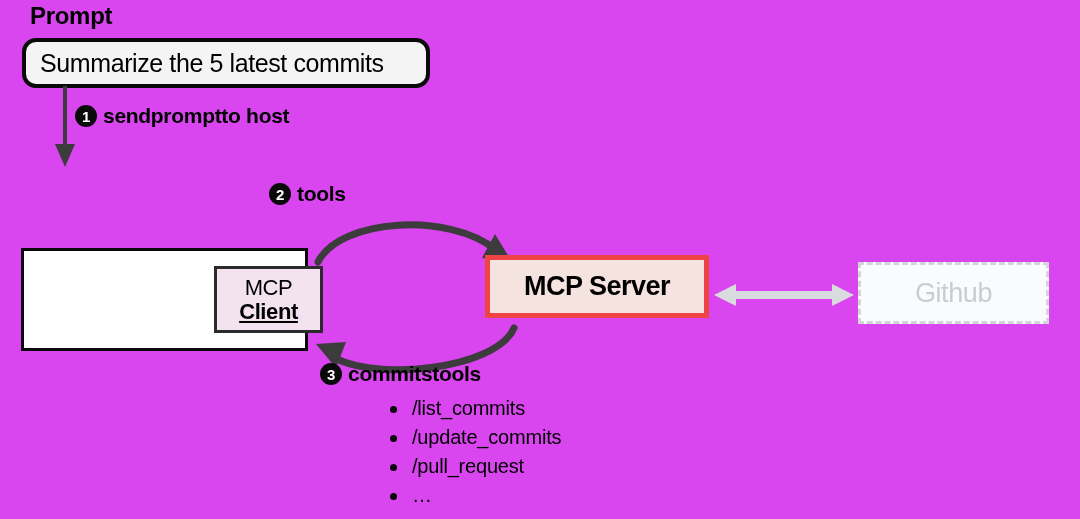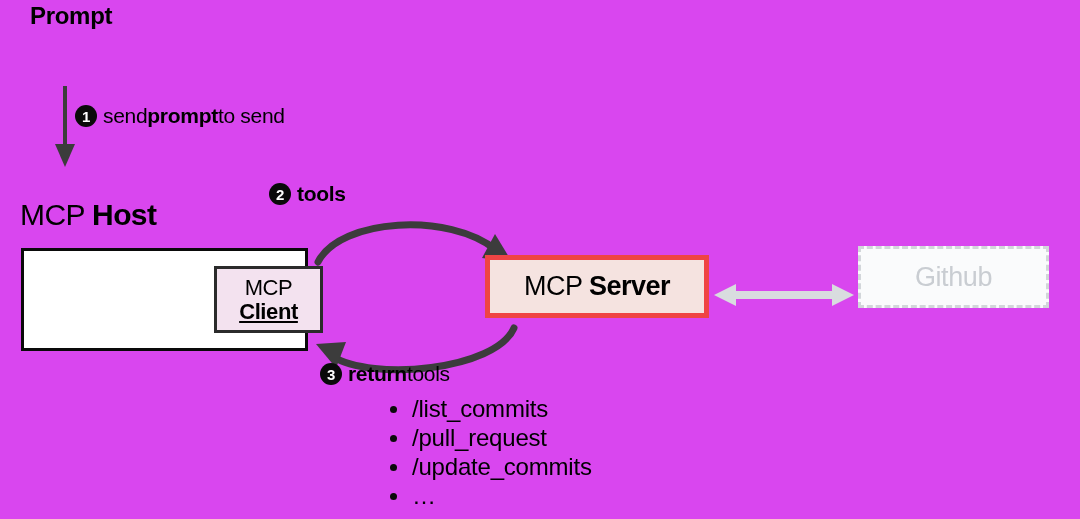--- a/index.html
+++ b/index.html
@@ -15,21 +15,21 @@
     position: relative;
     width: 1080px;
     height: 519px;
     background: #d946ef;
     overflow: hidden;
   }
 
   
   .abs { position: absolute; }
   .b { font-weight: bold; }
-  .reg { font-weight: normal; }
+  .reg { font-weight: bold; }
 
   
   #prompt-label {
     left: 30px;
     top: 2px;
     font-size: 24px;
     font-weight: bold;
     letter-spacing: -0.3px;
     line-height: 28px;
   }
@@ -144,21 +144,21 @@
   }
   #mcp-server-box .txt {
     font-size: 27px;
     letter-spacing: -0.5px;
     white-space: nowrap;
   }
 
   
   #github-box {
     left: 858px;
-    top: 246px;
+    top: 262px;
     width: 191px;
     height: 62px;
     box-sizing: border-box;
     border: 3px dashed #d2d6da;
     background: #fafbfc;
     display: flex;
     align-items: center;
     justify-content: center;
   }
   #github-box .txt {
@@ -186,21 +186,21 @@
 
   
   #tools-list {
     left: 368px;
     top: 394px;
     margin: 0;
     padding: 0 0 0 22px;
     list-style: none;
   }
   #tools-list li {
-    font-size: 24px;
+    font-size: 20px;
     letter-spacing: -0.2px;
     line-height: 29px;
     position: relative;
     padding-left: 22px;
     white-space: nowrap;
   }
   #tools-list li::before {
     content: "";
     position: absolute;
     left: 0;
@@ -211,36 +211,36 @@
     background: #0a0a0a;
   }
 </style>
 </head>
 <body>
 
 <div id="canvas">
 
   <div class="abs" id="prompt-label">Prompt</div>
 
+  <div class="abs" id="prompt-box">
+    <span id="prompt-text">Summarize the 5 latest commits</span>
+  </div>
 
   <svg class="abs" id="step1-arrow" viewBox="0 0 24 82">
     <line x1="12" y1="0" x2="12" y2="62" stroke="#3c3c3c" stroke-width="4"></line>
     <polygon points="12,81 2,58 22,58" fill="#3c3c3c"></polygon>
   </svg>
 
   <div class="abs step-caption" id="step1-caption">
     <span class="num-badge">1</span>
     <span class="reg">send </span>
     <span class="b">prompt</span>
-    <span class="reg"> to send</span>
-  </div>
-
-  <div class="abs" id="mcp-host-title">
-    <span class="reg">MCP </span><span class="b">Host</span>
-  </div>
+    <span class="reg"> to host</span>
+  </div>
+
 
   <div class="abs" id="mcp-host-box"></div>
 
   <div class="abs step-caption" id="step2-caption">
     <span class="num-badge">2</span>
     <span class="b">tools</span>
     <span class="reg"></span>
   </div>
 
   <svg class="abs" id="cycle-arrows" viewBox="0 0 240 175">
@@ -269,24 +269,24 @@
     <polygon points="140,14 118,3 118,25" fill="#d9dcdf"></polygon>
   </svg>
 
   <div class="abs" id="github-box">
     <span class="txt">Github</span>
   </div>
 
   <div class="abs step-caption" id="step3-caption">
     <span class="num-badge">3</span>
     <span class="reg"></span>
-    <span class="b">return</span>
+    <span class="b">commits</span>
     <span class="reg"> tools</span>
   </div>
 
   <ul class="abs" id="tools-list">
     <li>/list_commits</li>
+    <li>/update_commits</li>
     <li>/pull_request</li>
-    <li>/update_commits</li>
     <li>…</li>
   </ul>
 
 </div>
 
 </body></html>

